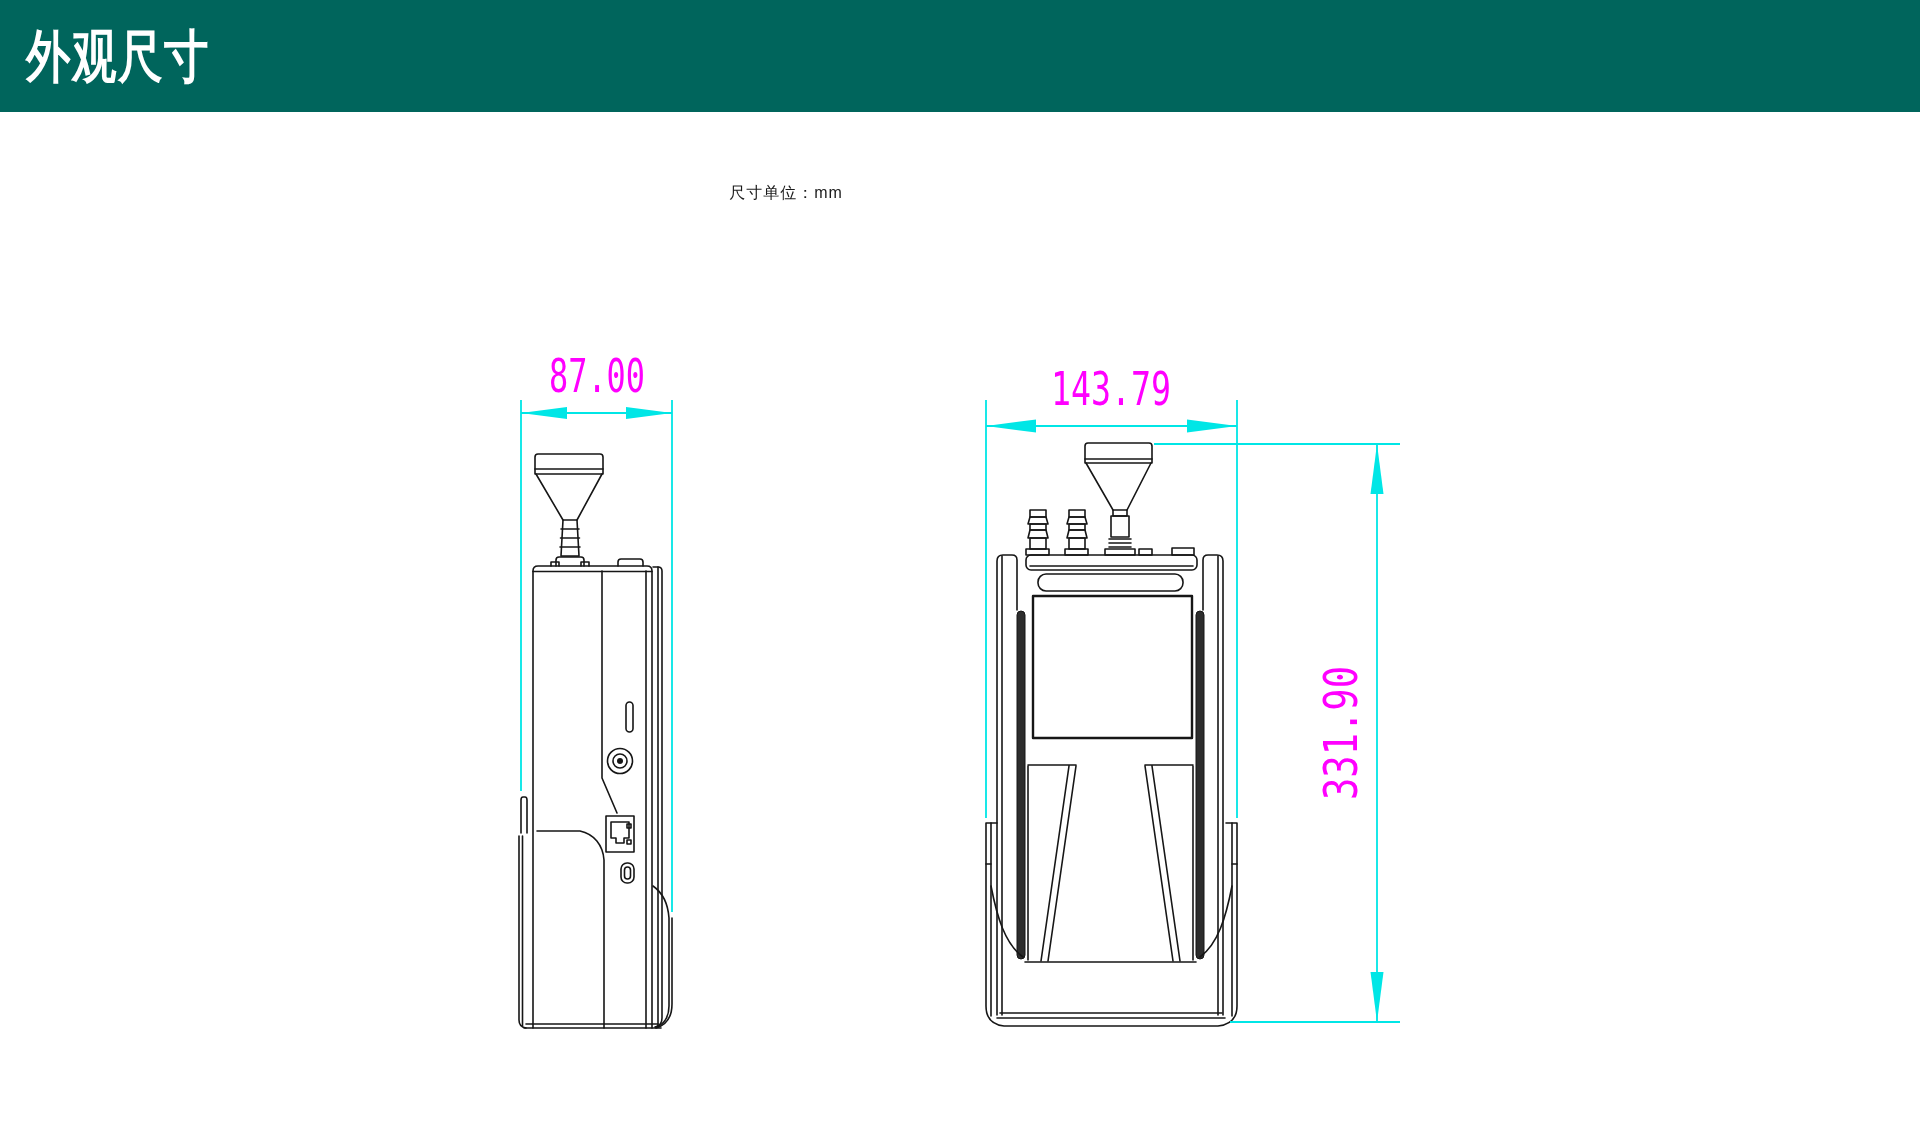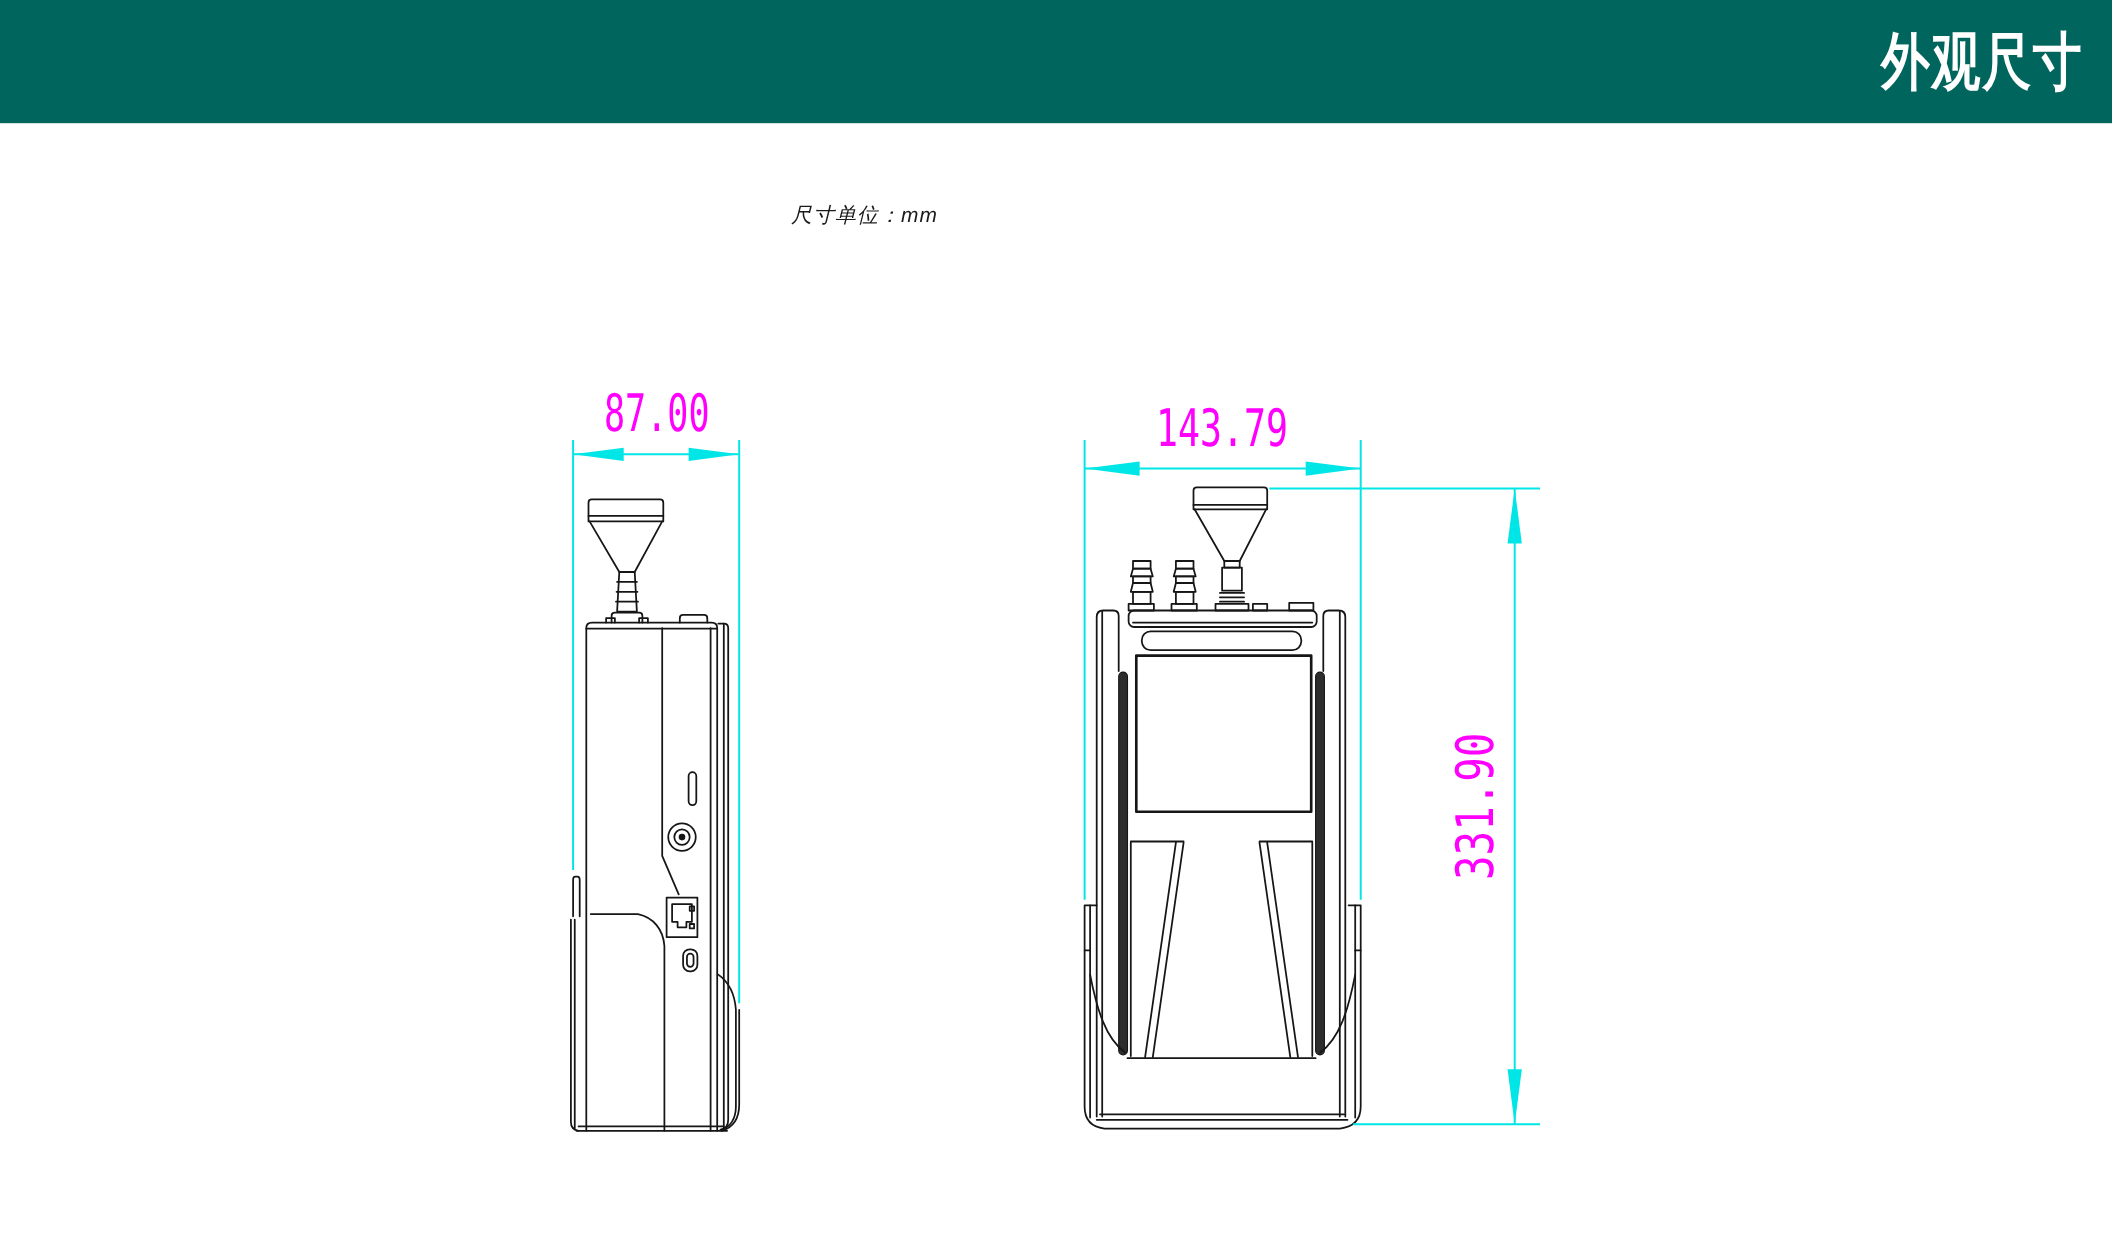--- a/index.html
+++ b/index.html
@@ -1,23 +1,23 @@
 <!DOCTYPE html>
 <html><head>
 <meta charset="utf-8">
 <style>
   html,body{margin:0;padding:0;background:#ffffff;}
   .page{position:relative;width:1920px;height:1140px;background:#ffffff;overflow:hidden;
         font-family:"Liberation Sans",sans-serif;}
   .banner{position:absolute;top:0;left:0;width:1920px;height:112px;background:#00655c;
-          display:flex;align-items:center;justify-content:flex-end;}
+          display:flex;align-items:center;justify-content:flex-start;}
   .banner h1{margin:0;color:#ffffff;font-weight:bold;font-size:57px;line-height:1;
              letter-spacing:2px;transform:scaleX(0.78);white-space:nowrap;}
   .unit-note{position:absolute;top:183px;left:0;width:1572px;text-align:center;
-             font-size:19px;color:#1a1a1a;letter-spacing:1px;font-style:italic;}
+             font-size:16px;color:#1a1a1a;letter-spacing:1px;}
   .drawing-svg{position:absolute;top:0;left:0;}
   
   .k{fill:none;stroke:#161616;stroke-width:1.6;stroke-linejoin:round;stroke-linecap:round;}
   .k2{fill:none;stroke:#161616;stroke-width:2.4;stroke-linejoin:round;}
   .dk{fill:#2d2d2d;stroke:#161616;stroke-width:1;}
   .dot{fill:#161616;stroke:none;}
   
   .c{fill:none;stroke:#00e6e6;stroke-width:1.8;stroke-linecap:butt;}
   .ca{fill:#00e6e6;stroke:none;}
   

